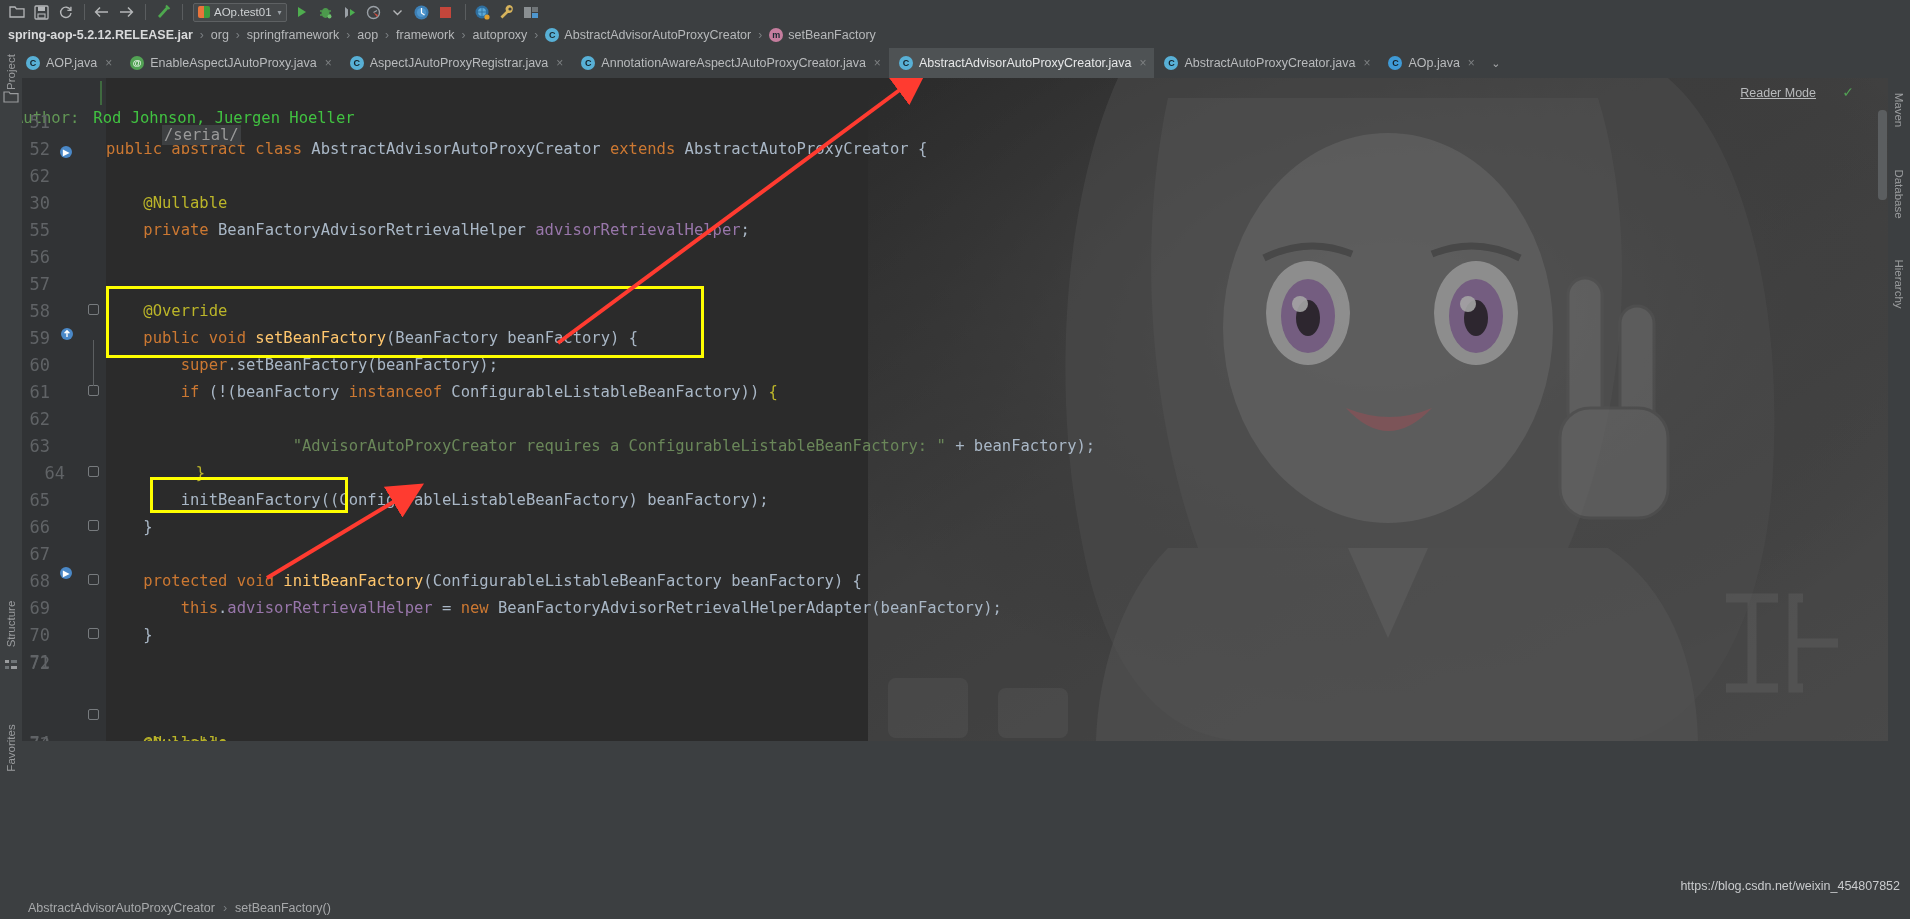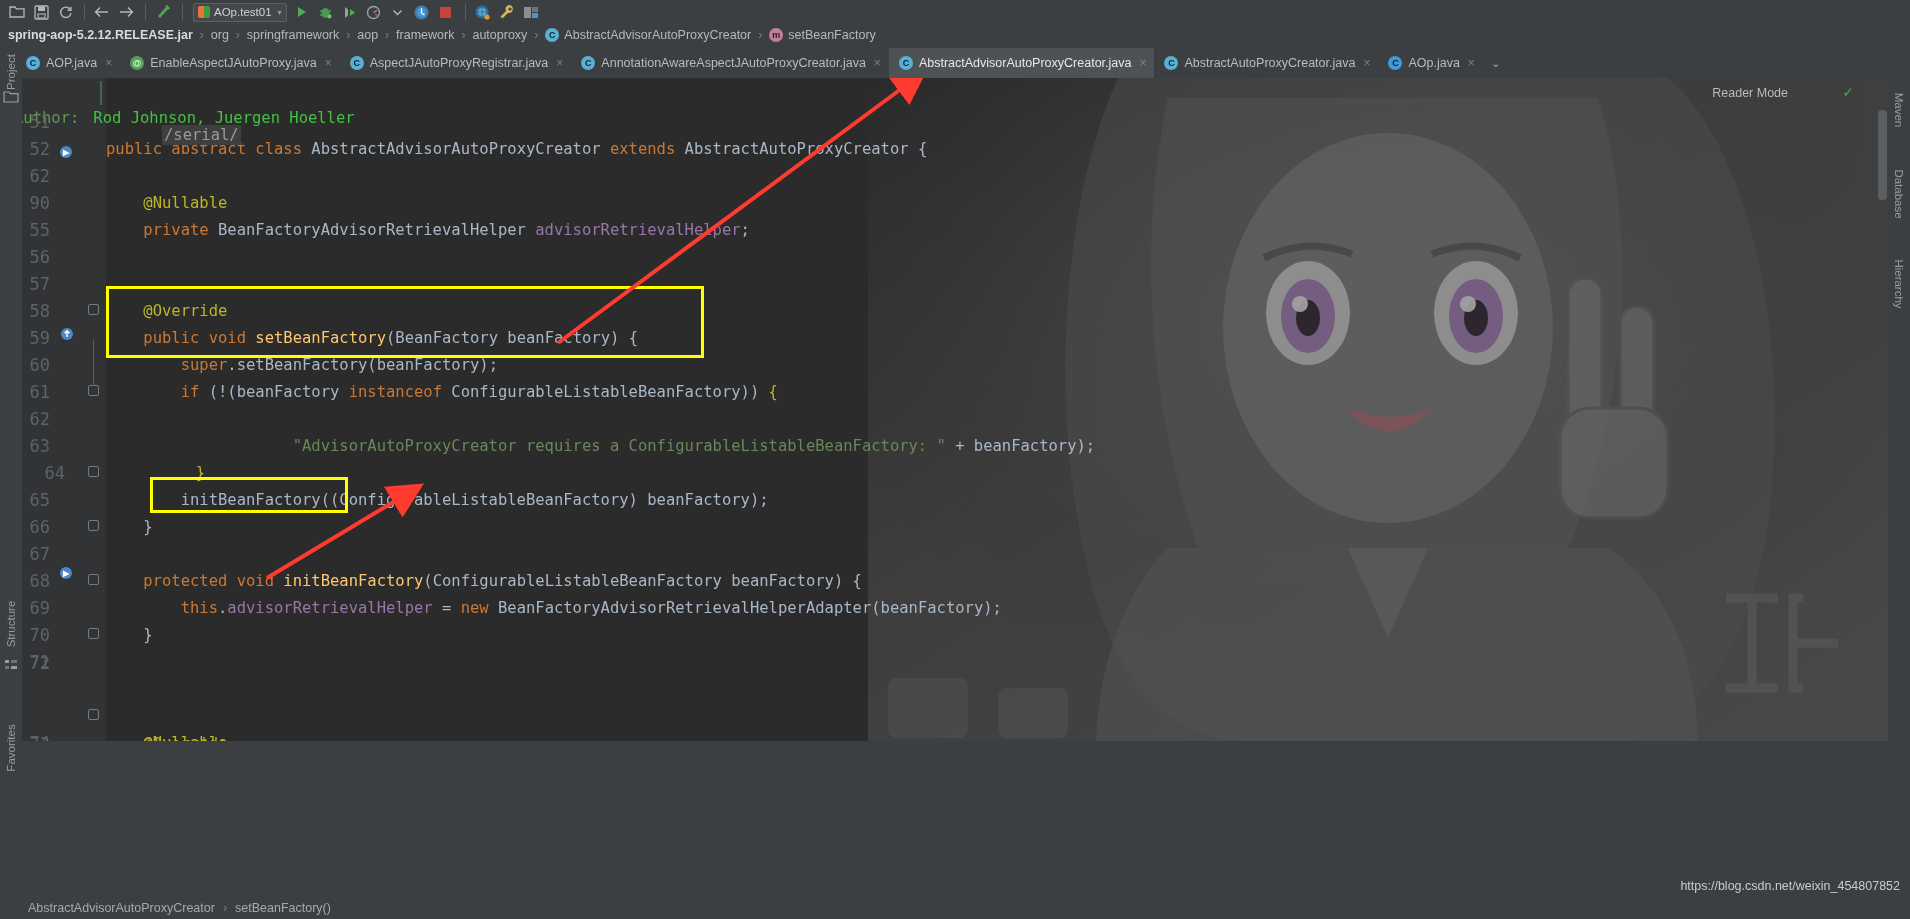--- a/index.html
+++ b/index.html
@@ -334,21 +334,21 @@
 
     <div class="row" style="top:0;left:0;">
       <span class="code" style="left:0;"><span class="cmt-label" style="margin-left:14px;">Author:</span><span class="cmt-val" style="margin-left:14px;">Rod Johnson, Juergen Hoeller</span></span>
     </div>
     <div style="position:absolute;left:100px;top:3px;width:2px;height:24px;background:#3f6a3f;"></div>
 
     <div id="rows">
         <div class="row" style="top: 31px;"><span class="lnum" style="left: 6px;">51</span><span class="code"></span></div>
         <div class="row" style="top: 58px;"><span class="lnum" style="left: 6px;">52</span><span class="code"><span class="kw">public </span><span class="kw">abstract </span><span class="kw">class </span><span class="cls">AbstractAdvisorAutoProxyCreator </span><span class="kw">extends </span><span class="cls">AbstractAutoProxyCreator {</span></span></div>
         <div class="row" style="top: 85px;"><span class="lnum" style="left: 6px;">62</span><span class="code"></span></div>
-        <div class="row" style="top: 112px;"><span class="lnum" style="left: 6px;">90</span><span class="code"><span class="ann">    @Nullable</span></span></div>
+        <div class="row" style="top: 112px;"><span class="lnum" style="left: 6px;">30</span><span class="code"><span class="ann">    @Nullable</span></span></div>
         <div class="row" style="top: 139px;"><span class="lnum" style="left: 6px;">55</span><span class="code"><span class="pln">    </span><span class="kw">private </span><span class="cls">BeanFactoryAdvisorRetrievalHelper </span><span class="fld">advisorRetrievalHelper</span><span class="pln">;</span></span></div>
         <div class="row" style="top: 166px;"><span class="lnum" style="left: 6px;">56</span><span class="code"></span></div>
         <div class="row" style="top: 193px;"><span class="lnum" style="left: 6px;">57</span><span class="code"></span></div>
         <div class="row" style="top: 220px;"><span class="lnum" style="left: 6px;">58</span><span class="code"><span class="ann">    @Override</span></span></div>
         <div class="row" style="top: 247px;"><span class="lnum" style="left: 6px;">59</span><span class="code"><span class="pln">    </span><span class="kw">public </span><span class="kw">void </span><span class="mth">setBeanFactory</span><span class="pln">(</span><span class="cls">BeanFactory </span><span class="pln">beanFactory</span><span class="pln">) {</span></span></div>
         <div class="row" style="top: 274px;"><span class="lnum" style="left: 6px;">60</span><span class="code"><span class="pln">        </span><span class="kw">super</span><span class="pln">.</span><span class="pln">setBeanFactory</span><span class="pln">(beanFactory);</span></span></div>
         <div class="row" style="top: 301px;"><span class="lnum" style="left: 6px;">61</span><span class="code"><span class="pln">        </span><span class="kw">if </span><span class="pln">(!(beanFactory </span><span class="kw">instanceof </span><span class="cls">ConfigurableListableBeanFactory)) </span><span class="ann">{</span></span></div>
         <div class="row" style="top: 328px;"><span class="lnum" style="left: 6px;">62</span></div>
         <div class="row" style="top: 355px;"><span class="lnum" style="left: 6px;">63</span><span class="code"><span class="pln">                    </span><span class="str">"AdvisorAutoProxyCreator requires a ConfigurableListableBeanFactory: "</span><span class="pln"> + beanFactory);</span></span></div>
         <div class="row" style="top: 382px; margin-left: 15px;"><span class="lnum" style="left: 6px;">64</span><span class="code"><span class="ann">        }</span></span></div>
@@ -397,21 +397,21 @@
       <defs>
         <marker id="ah" markerWidth="9" markerHeight="9" refX="2" refY="4.5" orient="auto">
           <path d="M0,0 L9,4.5 L0,9 z" fill="#ff3b30"></path>
         </marker>
       </defs>
       <line x1="558" y1="265" x2="905" y2="8" stroke="#ff3b30" stroke-width="4" marker-end="url(#ah)"></line>
       <line x1="267" y1="500" x2="400" y2="420" stroke="#ff3b30" stroke-width="4" marker-end="url(#ah)"></line>
     </svg>
 
 
-    <div class="readermode" style="top:8px;right:100px;">Reader Mode</div>
+    <div class="readermode" style="top:8px;right:72px;text-decoration:underline;">Reader Mode</div>
     <div class="checkmk" style="top:6px;right:34px;">✓</div>
   </div>
 
   <div class="scroll"></div>
 
   <div class="rightbar">
     <div style="position:absolute;top:36px;left:0;width:22px;height:50px;">
       <span class="vlabel" style="top:22px;">Maven</span>
     </div>
     <div style="position:absolute;top:110px;left:0;width:22px;height:70px;">

